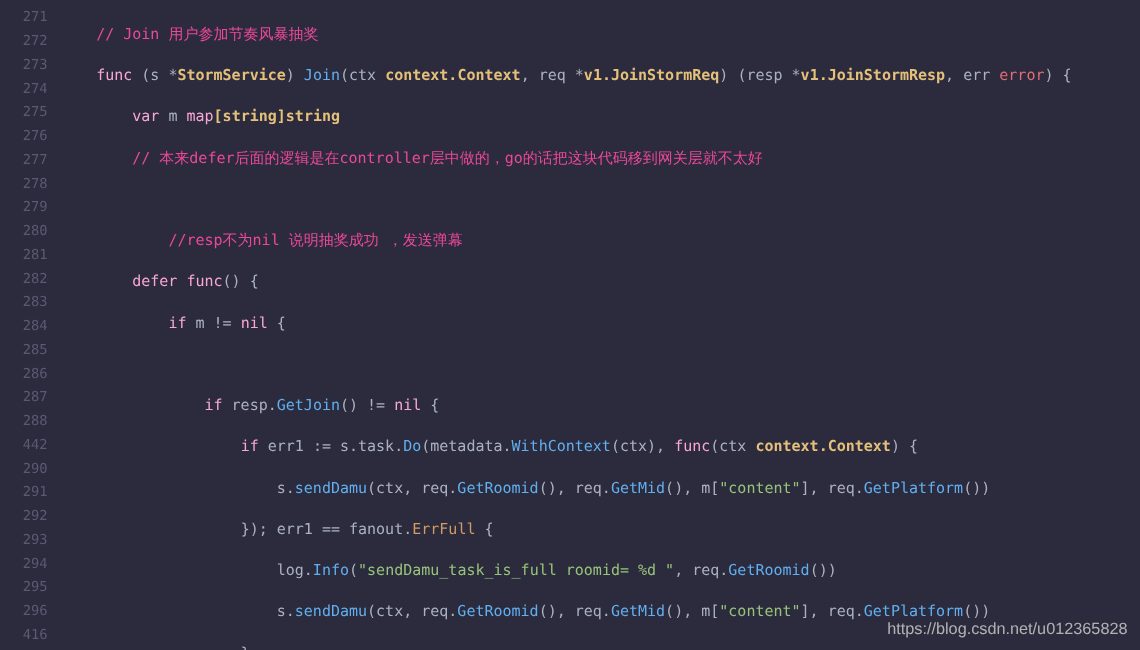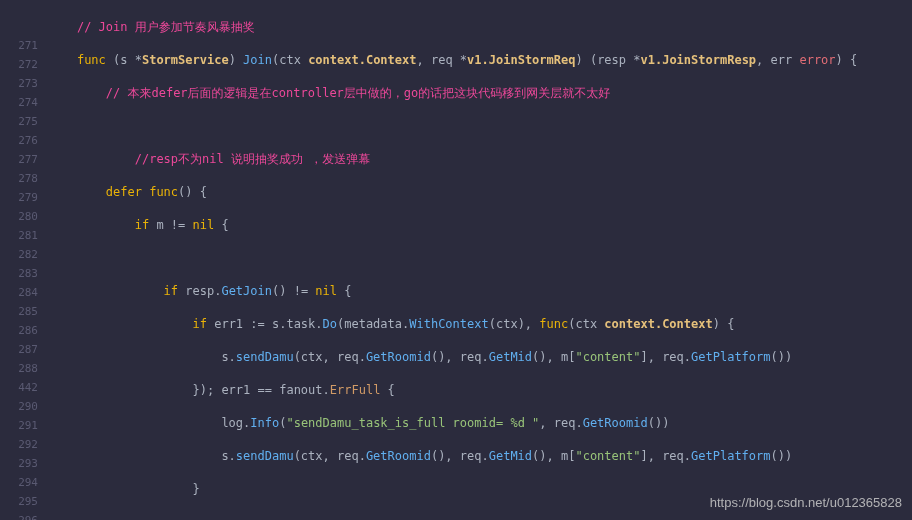--- a/index.html
+++ b/index.html
@@ -15,42 +15,41 @@
 .editor {
   display: flex;
   width: 100%;
   height: 100%;
 }
 .gutter {
   width: 48px;
   flex-shrink: 0;
   background: #2b2b3d;
   padding-top: 4px;
-  margin-top: 32px;
 }
 .gutter .ln {
   height: 19px;
   line-height: 19px;
   color: #5a5a72;
   text-align: right;
   padding-right: 10px;
   font-size: 11px;
 }
 .code {
   flex: 1;
   padding-top: 4px;
   white-space: pre;
   color: #abb2bf;
 }
 .code .line {
   height: 19px;
   line-height: 19px;
 }
 .c-comment { color: #ec4899; }
-.c-keyword { color: #eab308; }
+.c-keyword { color: #f9a8d4; }
 .c-func    { color: #61afef; }
 .c-type    { color: #e5c07b; font-weight: bold; }
 .c-ident   { color: #abb2bf; }
 .c-str     { color: #98c379; }
 .c-param   { color: #e06c75; }
 .c-prop    { color: #d19a66; }
 .watermark {
   position: absolute;
   right: 10px;
   bottom: 10px;
@@ -89,20 +88,21 @@
       <div class="ln">292</div>
       <div class="ln">293</div>
       <div class="ln">294</div>
       <div class="ln">295</div>
       <div class="ln">296</div>
       <div class="ln">416</div>
     </div>
   <div class="code">
 <div class="line">    <span class="c-comment">// Join 用户参加节奏风暴抽奖</span></div>
 <div class="line">    <span class="c-keyword">func</span><span class="c-ident"> (s *</span><span class="c-type">StormService</span><span class="c-ident">) </span><span class="c-func">Join</span><span class="c-ident">(ctx </span><span class="c-type">context.Context</span><span class="c-ident">, req *</span><span class="c-type">v1.JoinStormReq</span><span class="c-ident">) (resp *</span><span class="c-type">v1.JoinStormResp</span><span class="c-ident">, err </span><span class="c-param">error</span><span class="c-ident">) {</span></div>
+<div class="line">        <span class="c-keyword">var</span><span class="c-ident"> m </span><span class="c-keyword">map</span><span class="c-type">[string]string</span></div>
 <div class="line">        <span class="c-comment">// 本来defer后面的逻辑是在controller层中做的，go的话把这块代码移到网关层就不太好</span></div>
 <div class="line"></div>
 <div class="line">            <span class="c-comment">//resp不为nil 说明抽奖成功 ，发送弹幕</span></div>
 <div class="line">        <span class="c-keyword">defer</span> <span class="c-keyword">func</span><span class="c-ident">() {</span></div>
 <div class="line">            <span class="c-keyword">if</span><span class="c-ident"> m != </span><span class="c-keyword">nil</span><span class="c-ident"> {</span></div>
 <div class="line"></div>
 <div class="line">                <span class="c-keyword">if</span><span class="c-ident"> resp.</span><span class="c-func">GetJoin</span><span class="c-ident">() != </span><span class="c-keyword">nil</span><span class="c-ident"> {</span></div>
 <div class="line">                    <span class="c-keyword">if</span><span class="c-ident"> err1 := s.task.</span><span class="c-func">Do</span><span class="c-ident">(metadata.</span><span class="c-func">WithContext</span><span class="c-ident">(ctx), </span><span class="c-keyword">func</span><span class="c-ident">(ctx </span><span class="c-type">context.Context</span><span class="c-ident">) {</span></div>
 <div class="line">                        <span class="c-ident">s.</span><span class="c-func">sendDamu</span><span class="c-ident">(ctx, req.</span><span class="c-func">GetRoomid</span><span class="c-ident">(), req.</span><span class="c-func">GetMid</span><span class="c-ident">(), m[</span><span class="c-str">"content"</span><span class="c-ident">], req.</span><span class="c-func">GetPlatform</span><span class="c-ident">())</span></div>
 <div class="line">                    <span class="c-ident">}); err1 == fanout.</span><span class="c-prop">ErrFull</span><span class="c-ident"> {</span></div>

